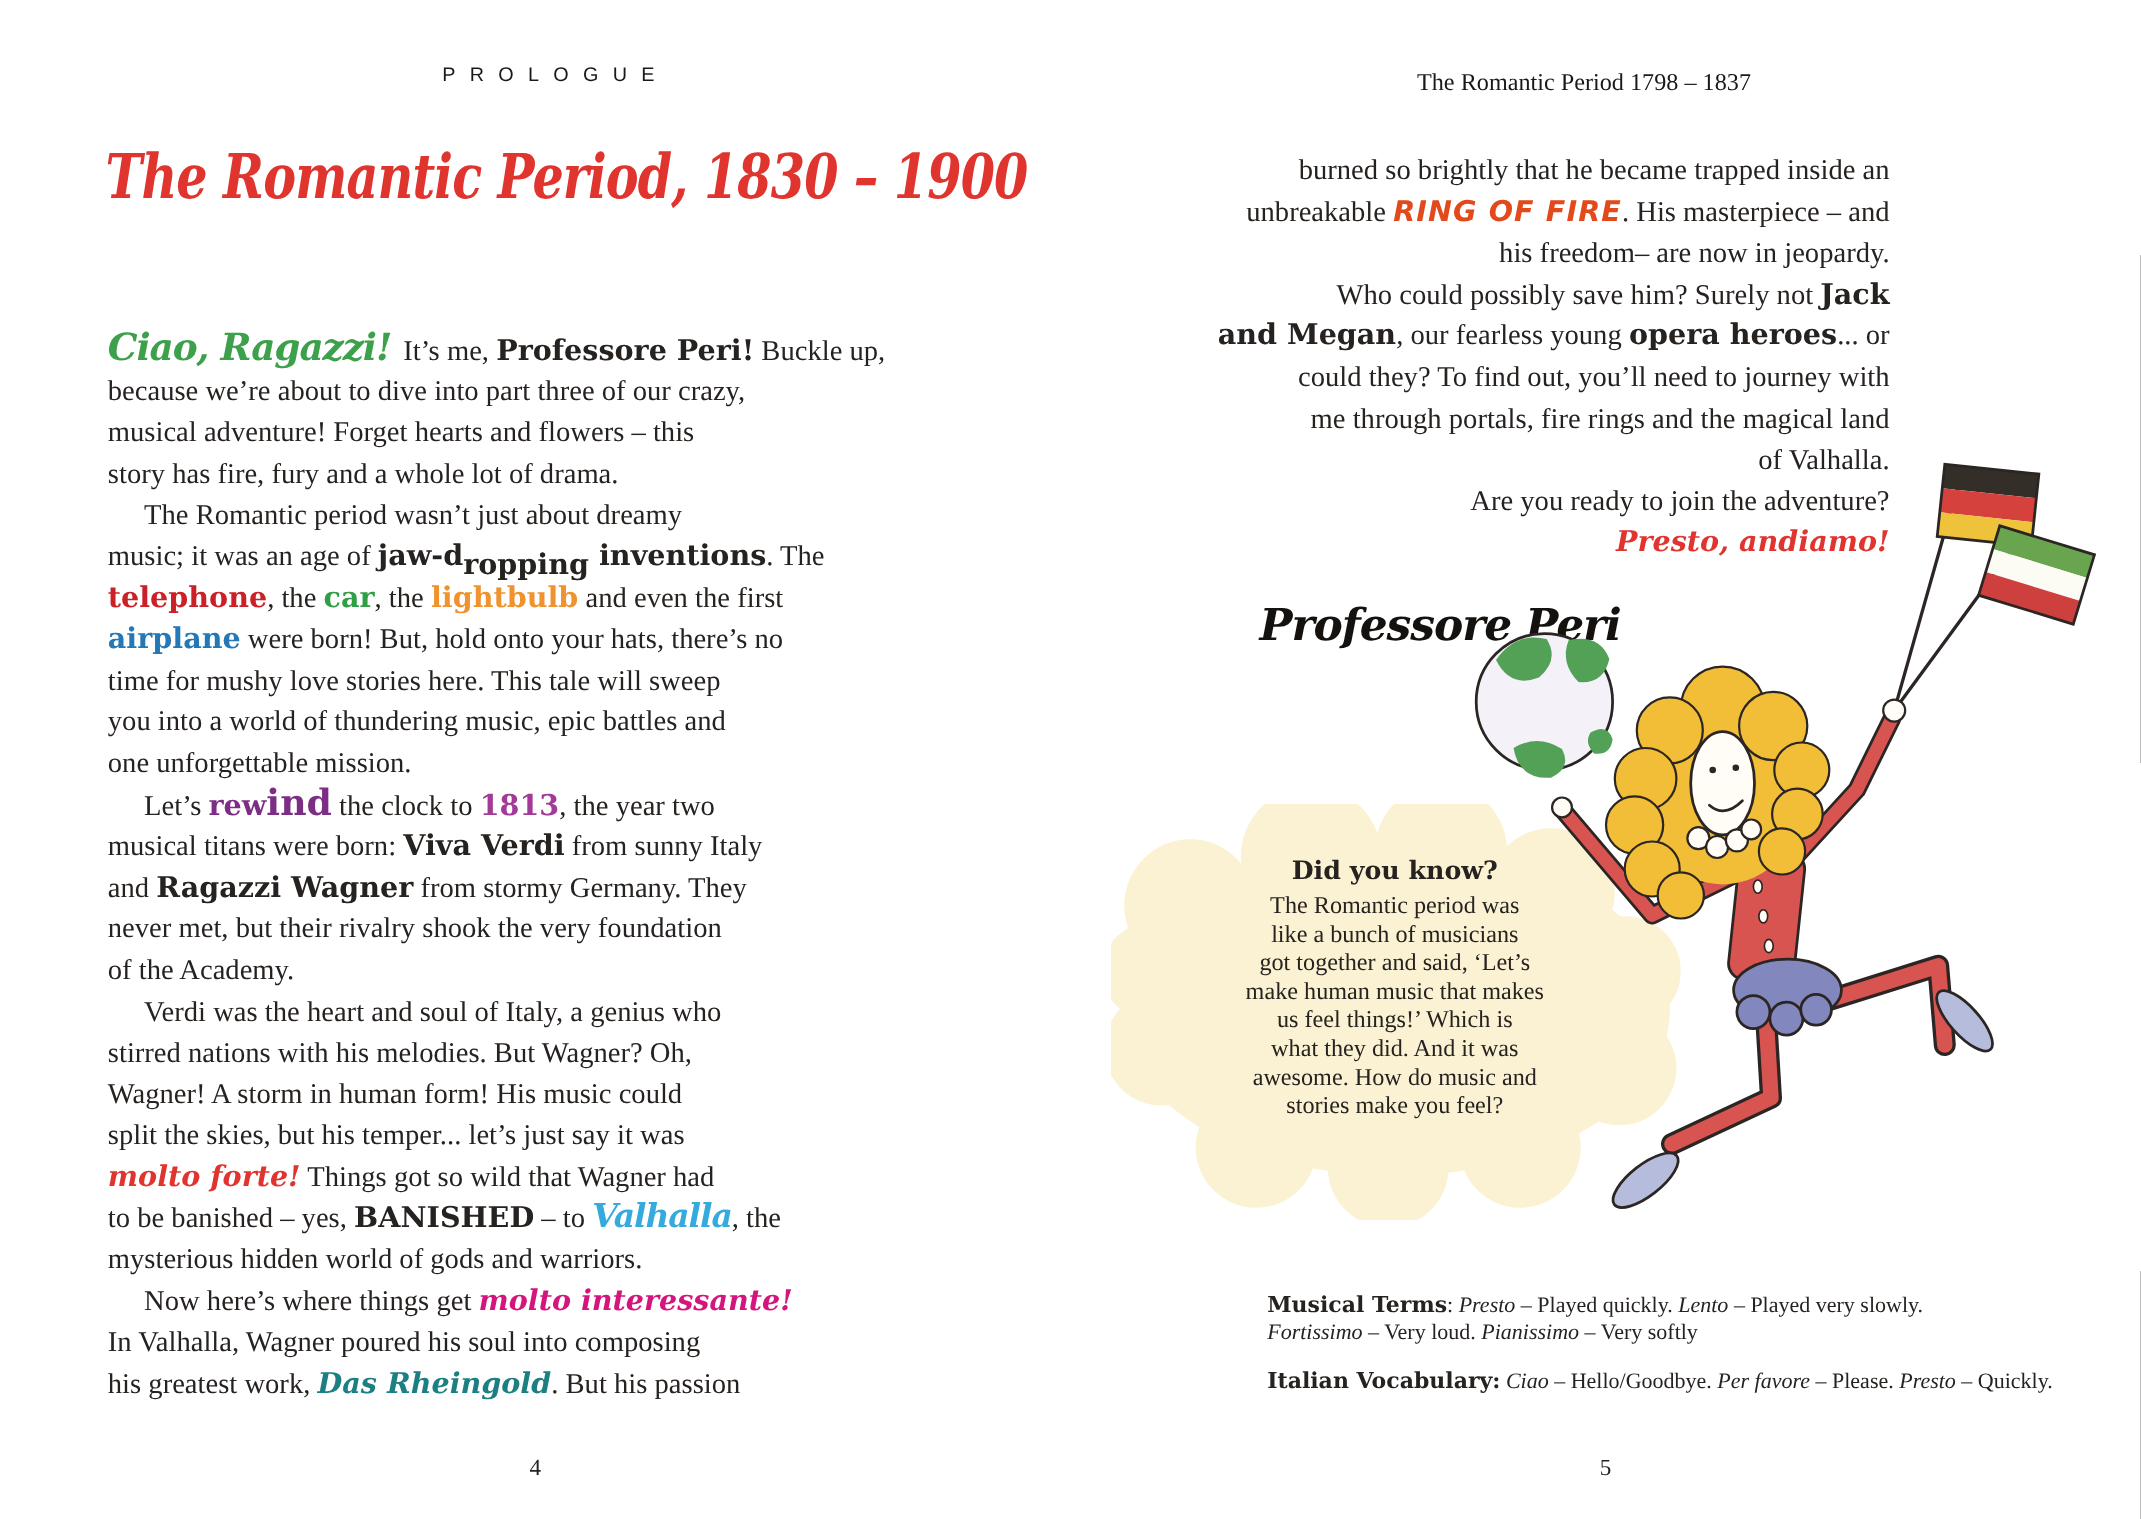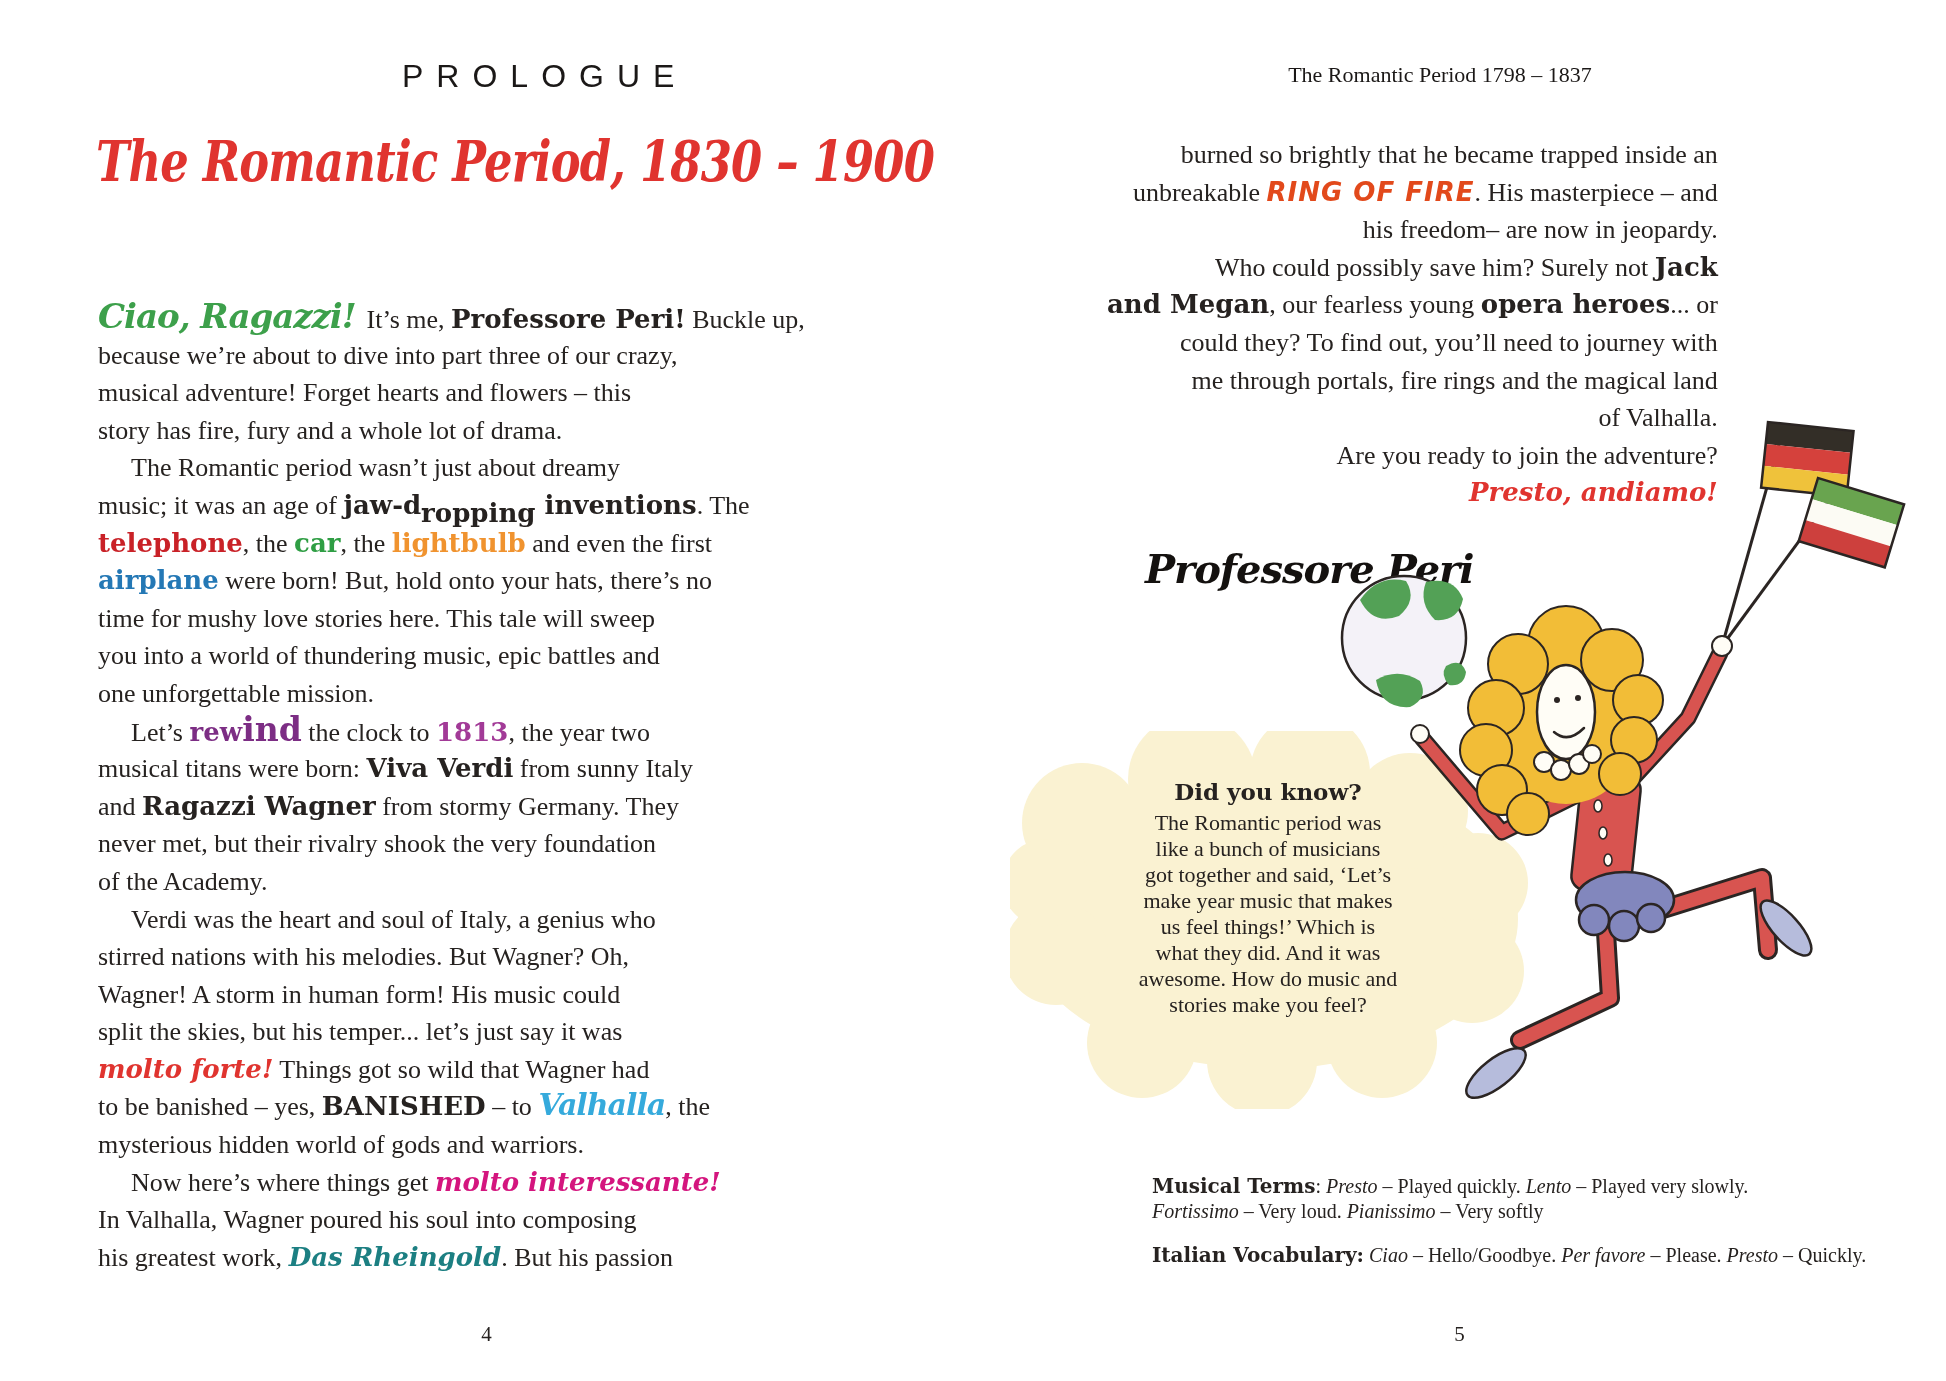--- a/index.html
+++ b/index.html
@@ -21,21 +21,21 @@
   .c-pink{color:var(--word-pink);}
   .c-teal{color:var(--word-teal);}
   .c-redit{color:var(--title-red);}
   .script-green{font-family:"DejaVu Serif",serif;font-style:italic;font-weight:bold;
                 color:var(--script-green);font-size:34px;line-height:1;letter-spacing:-1px;}
   .valhalla{font-family:"DejaVu Serif",serif;font-style:italic;font-weight:bold;
             color:var(--valhalla-blue);font-size:30px;line-height:1;letter-spacing:-1px;}
   .flame{font-family:"DejaVu Sans",sans-serif;font-style:italic;font-weight:bold;
          color:var(--flame-orange);font-size:26px;line-height:1;letter-spacing:1px;}
   .prologue{position:absolute;left:402px;top:58px;font-family:"Liberation Sans",sans-serif;
-            font-size:32px;letter-spacing:13px;color:#1b1817;}
+            font-size:18px;letter-spacing:13px;color:#1b1817;}
   .title{position:absolute;left:96px;top:128px;margin:0;font-family:"DejaVu Serif",serif;
          font-style:italic;font-weight:bold;font-size:56px;color:var(--title-red);
          transform:scaleX(0.80);transform-origin:left top;white-space:nowrap;letter-spacing:-1px;}
   .body-left{position:absolute;left:98px;top:299px;}
   .running-head{position:absolute;left:1090px;top:62px;width:700px;text-align:center;
                 font-size:22px;color:#1b1817;}
   .body-right{position:absolute;left:1107px;top:136px;text-align:right;}
   .signature{position:absolute;left:1145px;top:545px;font-family:"DejaVu Serif",serif;
              font-style:italic;font-weight:bold;font-size:40px;color:#14110f;letter-spacing:-1px;}
   .cloud{position:absolute;left:1010px;top:731px;width:518px;height:378px;}
@@ -123,21 +123,21 @@
           <circle cx="46" cy="222" r="52"></circle>
           <circle cx="36" cy="152" r="44"></circle>
         </g>
       </svg>
       <div class="cloud-text">
         <div class="cloud-title">Did you know?</div>
         <div>
             <div class="tline"><span>The Romantic period was</span></div>
             <div class="tline"><span>like a bunch of musicians</span></div>
             <div class="tline"><span>got together and said, ‘Let’s</span></div>
-            <div class="tline"><span>make year music that makes</span></div>
+            <div class="tline"><span>make human music that makes</span></div>
             <div class="tline"><span>us feel things!’ Which is</span></div>
             <div class="tline"><span>what they did. And it was</span></div>
             <div class="tline"><span>awesome. How do music and</span></div>
             <div class="tline"><span>stories make you feel?</span></div>
           </div>
       </div>
     </div>
 
     <div class="footer">
       <div>

